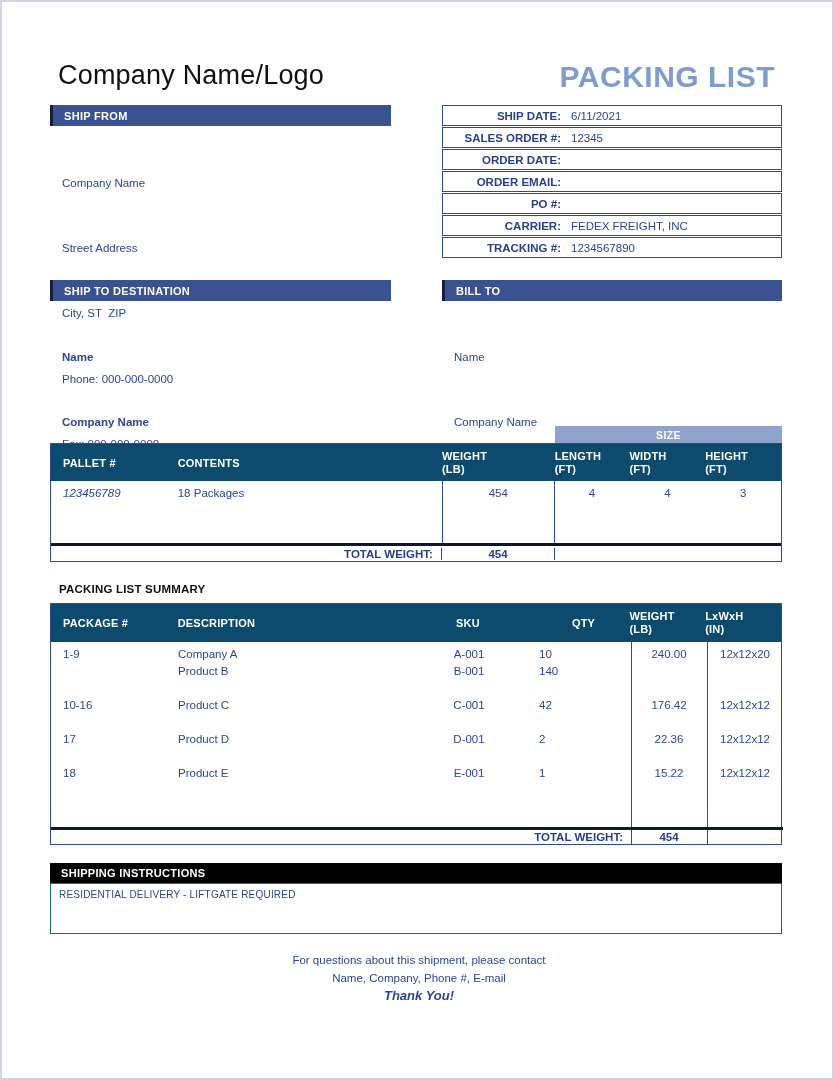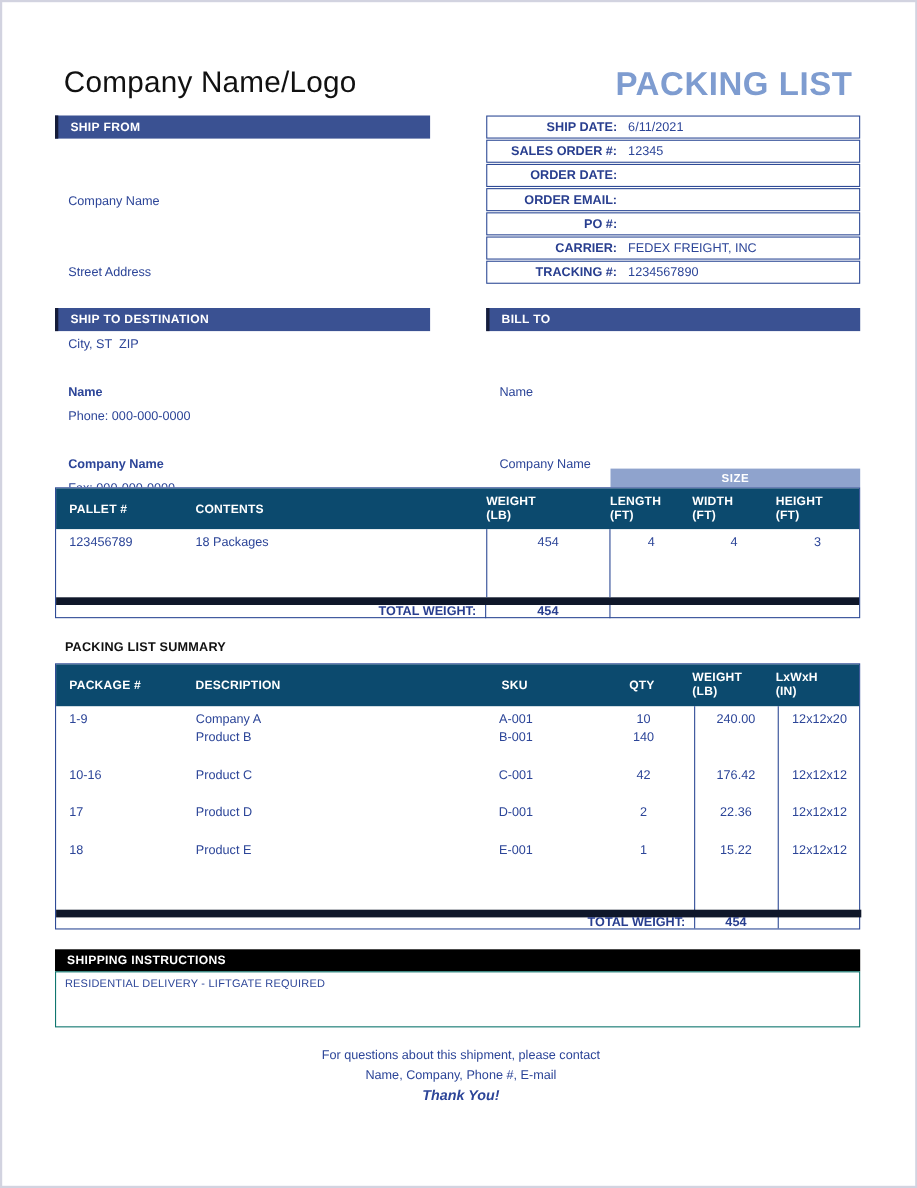--- a/index.html
+++ b/index.html
@@ -26,32 +26,32 @@
 
   .sizeband{background:#8fa3cd;color:#ffffff;font-weight:bold;font-size:10.5px;
     display:flex;align-items:center;justify-content:center;letter-spacing:.4px;}
 
   .tbl{border:1px solid #2f4b96;box-sizing:border-box;background:#fff;}
   .thead{background:#0c4a6e;color:#ffffff;font-weight:bold;font-size:11px;display:flex;letter-spacing:.2px;}
   .thead .c{display:flex;align-items:center;box-sizing:border-box;}
   .thead .c2{display:flex;flex-direction:column;align-items:flex-start;justify-content:center;line-height:13px;box-sizing:border-box;}
   .tbody{display:flex;font-size:11.5px;color:#2c4598;box-sizing:border-box;}
   .tbody .c{box-sizing:border-box;padding-top:6px;}
-  .trow-total{display:flex;border-top:7px solid #0f172a;font-size:11.5px;font-weight:bold;color:#283e8f;align-items:center;box-sizing:border-box;}
+  .trow-total{display:flex;border-top:3px solid #0f172a;font-size:11.5px;font-weight:bold;color:#283e8f;align-items:center;box-sizing:border-box;}
   .bl{border-left:1px solid #2f4b96;}
   .br{border-right:1px solid #2f4b96;}
   .ctr{text-align:center;}
   .sumtitle{left:57px;top:581px;font-size:11.5px;font-weight:bold;color:#111111;letter-spacing:.2px;}
 
   .sline{position:absolute;height:16px;font-size:11.5px;color:#2c4598;}
   .sline span{position:absolute;display:block;}
   .sp-pk{left:12px;width:110px;}
   .sp-ds{left:127px;width:210px;}
   .sp-sk{left:348px;width:140px;text-align:center;}
-  .sp-qt{left:488px;width:92px;text-align:center;}
+  .sp-qt{left:488px;width:92px;text-align:left;}
   .sp-wt{left:580px;width:76px;text-align:center;}
   .sp-dm{left:656px;width:76px;text-align:center;}
 
   .ship-instr-bar{background:#000000;color:#ffffff;font-weight:bold;font-size:11px;
     display:flex;align-items:center;padding-left:11px;box-sizing:border-box;letter-spacing:.3px;}
   .ship-instr-box{border:1px solid #0f766e;box-sizing:border-box;font-size:10px;color:#2c4598;
     padding:5px 8px;letter-spacing:.2px;}
 
   .footer{left:0;top:949px;width:834px;text-align:center;font-size:11.5px;line-height:18px;color:#2c4598;}
   .footer .thanks{font-weight:bold;font-style:italic;font-size:13px;}
@@ -148,21 +148,21 @@
       <div class="c2" style="width:76px;">
         <div>WIDTH</div>
         <div>(FT)</div>
       </div>
       <div class="c2" style="width:76px;">
         <div>HEIGHT</div>
         <div>(FT)</div>
       </div>
     </div>
     <div class="tbody" style="height:62px;">
-      <div class="c" style="width:112px;padding-left:12px;">123456789</div>
+      <div class="c" style="width:112px;padding-left:12px;font-style:italic;">123456789</div>
       <div class="c" style="width:280px;padding-left:15px;">18 Packages</div>
       <div class="c ctr bl br" style="width:113px;">454</div>
       <div class="c ctr" style="width:75px;">4</div>
       <div class="c ctr" style="width:76px;">4</div>
       <div class="c ctr" style="width:76px;">3</div>
     </div>
     <div class="trow-total" style="height:18px;">
       <div style="width:392px;text-align:right;padding-right:8px;box-sizing:border-box;">TOTAL WEIGHT:</div>
       <div class="ctr bl br" style="width:113px;">454</div>
       <div style="width:227px;"></div>

